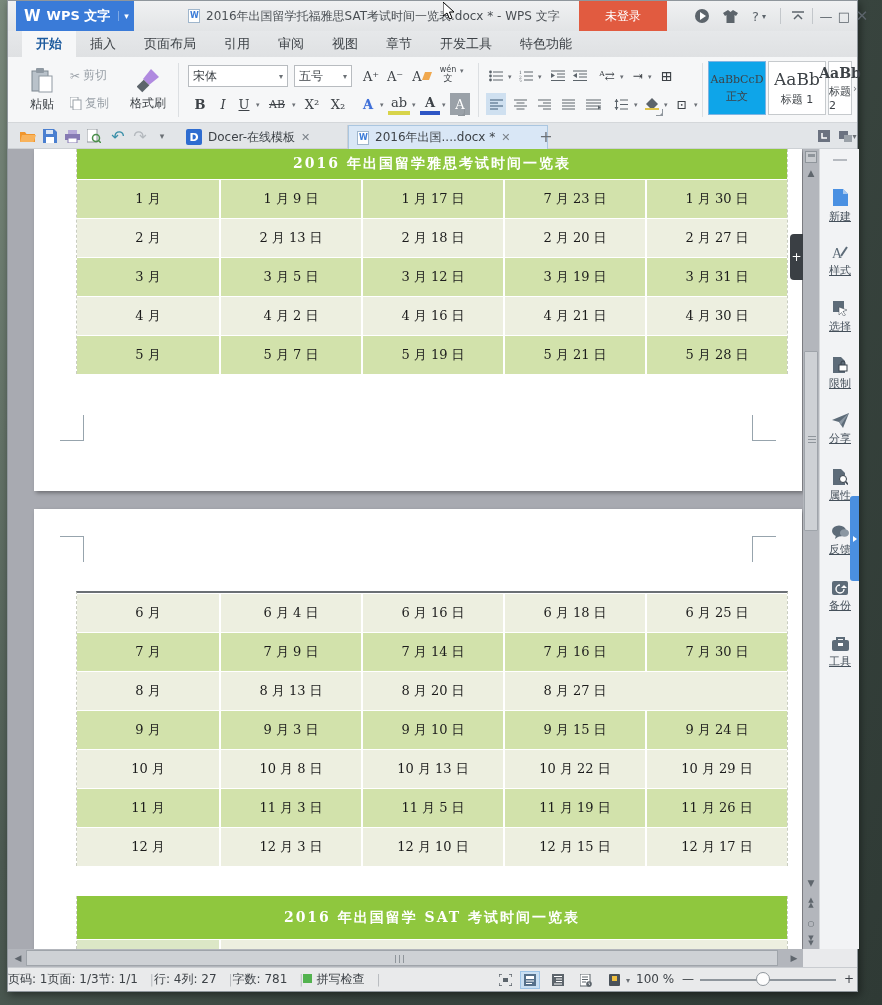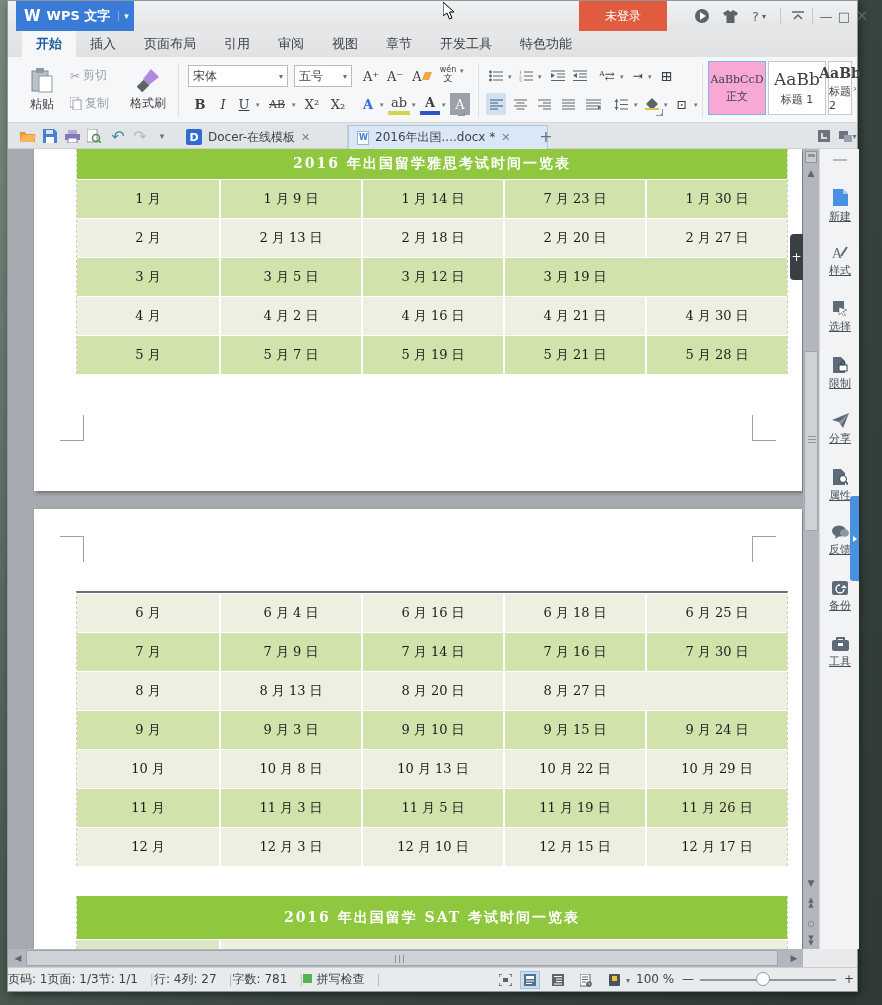--- a/index.html
+++ b/index.html
@@ -42,21 +42,21 @@
   .rbtn { position:absolute; display:flex; align-items:center; gap:3px; white-space:nowrap; color:#3d4247; }
   .rbig { flex-direction:column; justify-content:center; gap:2px; }
   .selbox { position:absolute; height:22px; background:#fff; border:1px solid #b8bcc0; display:flex; align-items:center;
     justify-content:space-between; padding:0 4px; font-size:12px; }
   .selbox .dn { font-size:8px; color:#6b7075; }
   .glyphbtn { position:absolute; height:22px; display:flex; align-items:center; justify-content:center;
     font-family:"DejaVu Serif","Liberation Serif",serif; font-size:13px; color:#3d4247; }
   .dn2 { font-size:7px; color:#6b7075; margin-left:2px; }
   .stylebox { position:absolute; top:4px; width:58px; height:54px; background:#fff; border:1px solid #c6cacd;
     display:flex; flex-direction:column; align-items:center; justify-content:center; }
-  .stylebox.active { border:1px solid #7eb4e2; background:#f9a8d4; }
+  .stylebox.active { border:1px solid #7eb4e2; background:#0ea5e9; }
   .stylebox .sample { font-family:"DejaVu Serif","Liberation Serif",serif; font-size:11px; white-space:nowrap; overflow:hidden; max-width:54px; }
   .stylebox.h1 .sample { font-size:17px; }
   .stylebox.h2 .sample { font-size:14px; font-weight:bold; }
   .stylebox .sname { font-size:11px; margin-top:3px; }
   .launcher { position:absolute; width:7px; height:7px; border-right:1px solid #8f969c; border-bottom:1px solid #8f969c; }
   .launcher:before { content:""; position:absolute; right:-1px; bottom:-1px; border-left:4px solid transparent; border-bottom:4px solid #8f969c; }
 
   
   .tabbar { position:absolute; left:0; top:122px; width:100%; height:26px; background:#e2e5e8; border-bottom:1px solid #cdd1d5; }
   .qico { position:absolute; top:3px; width:20px; height:20px; display:flex; align-items:center; justify-content:center; font-size:14px; }
@@ -141,20 +141,24 @@
 </head>
 <body>
 
 <div class="window">
 
   <div class="titlebar">
     <div class="appbtn">
       <span class="wlogo">W</span>
       <span>WPS 文字</span>
       <span class="caret">▾</span>
+    </div>
+    <div class="doctitle">
+      <span class="docicon"></span>
+      <span>2016年出国留学托福雅思SAT考试时间一览表.docx * - WPS 文字</span>
     </div>
     <button class="loginbtn">未登录</button>
     <div class="tbar-ico" style="left:682px">
         <span class="circ-ico"></span>
       </div>
     <div class="tbar-ico" style="left:710px">
       <svg width="15" height="13" viewBox="0 0 15 13">
           <path d="M5 0 L0 3 L2 6 L3.5 5 L3.5 13 L11.5 13 L11.5 5 L13 6 L15 3 L10 0 L7.5 2 Z" fill="#5c646b"></path>
         </svg>
     </div>
@@ -415,36 +419,37 @@
 
   <div class="main">
 
     <div class="page page1">
       <div class="xtable" style="top:0">
         <div class="theader">2016 年出国留学雅思考试时间一览表</div>
         <div id="t1">
             <div class="trow dark">
               <div class="tcell">1 月</div>
               <div class="tcell">1 月 9 日</div>
-              <div class="tcell">1 月 14 日</div>
+              <div class="tcell">1 月 17 日</div>
               <div class="tcell">7 月 23 日</div>
               <div class="tcell">1 月 30 日</div>
             </div>
             <div class="trow light">
               <div class="tcell">2 月</div>
               <div class="tcell">2 月 13 日</div>
               <div class="tcell">2 月 18 日</div>
               <div class="tcell">2 月 20 日</div>
               <div class="tcell">2 月 27 日</div>
             </div>
             <div class="trow dark">
               <div class="tcell">3 月</div>
               <div class="tcell">3 月 5 日</div>
               <div class="tcell">3 月 12 日</div>
               <div class="tcell">3 月 19 日</div>
+              <div class="tcell">3 月 31 日</div>
             </div>
             <div class="trow light">
               <div class="tcell">4 月</div>
               <div class="tcell">4 月 2 日</div>
               <div class="tcell">4 月 16 日</div>
               <div class="tcell">4 月 21 日</div>
               <div class="tcell">4 月 30 日</div>
             </div>
             <div class="trow dark">
               <div class="tcell">5 月</div>

